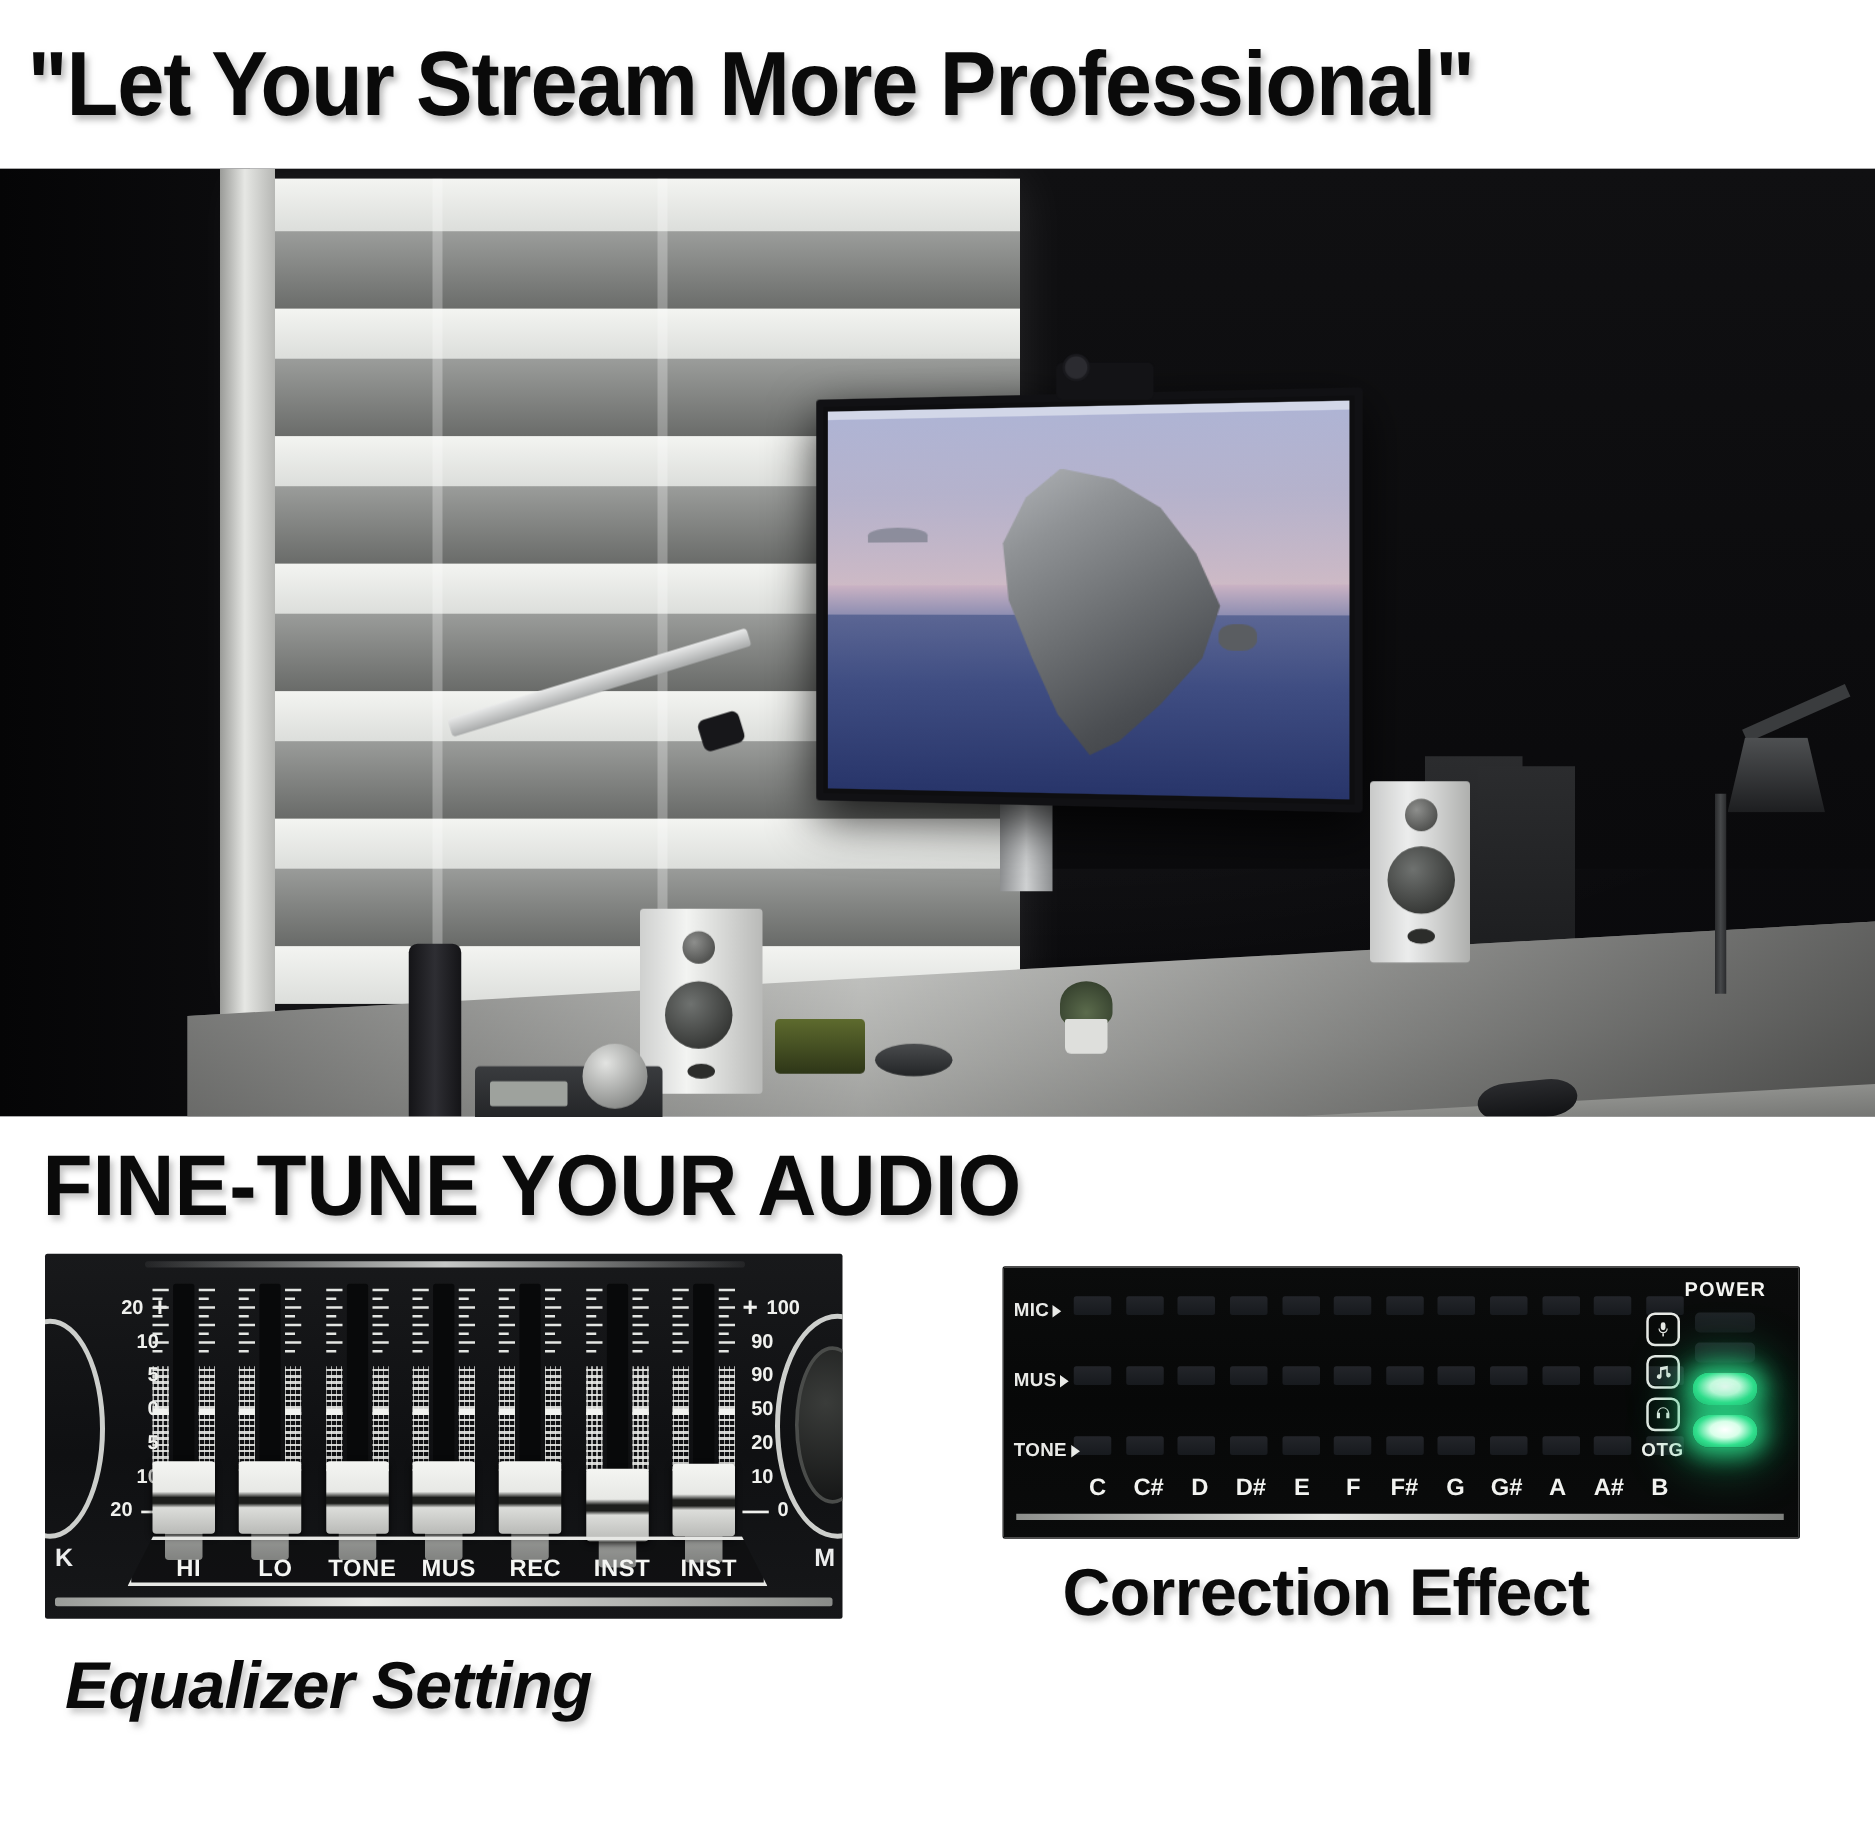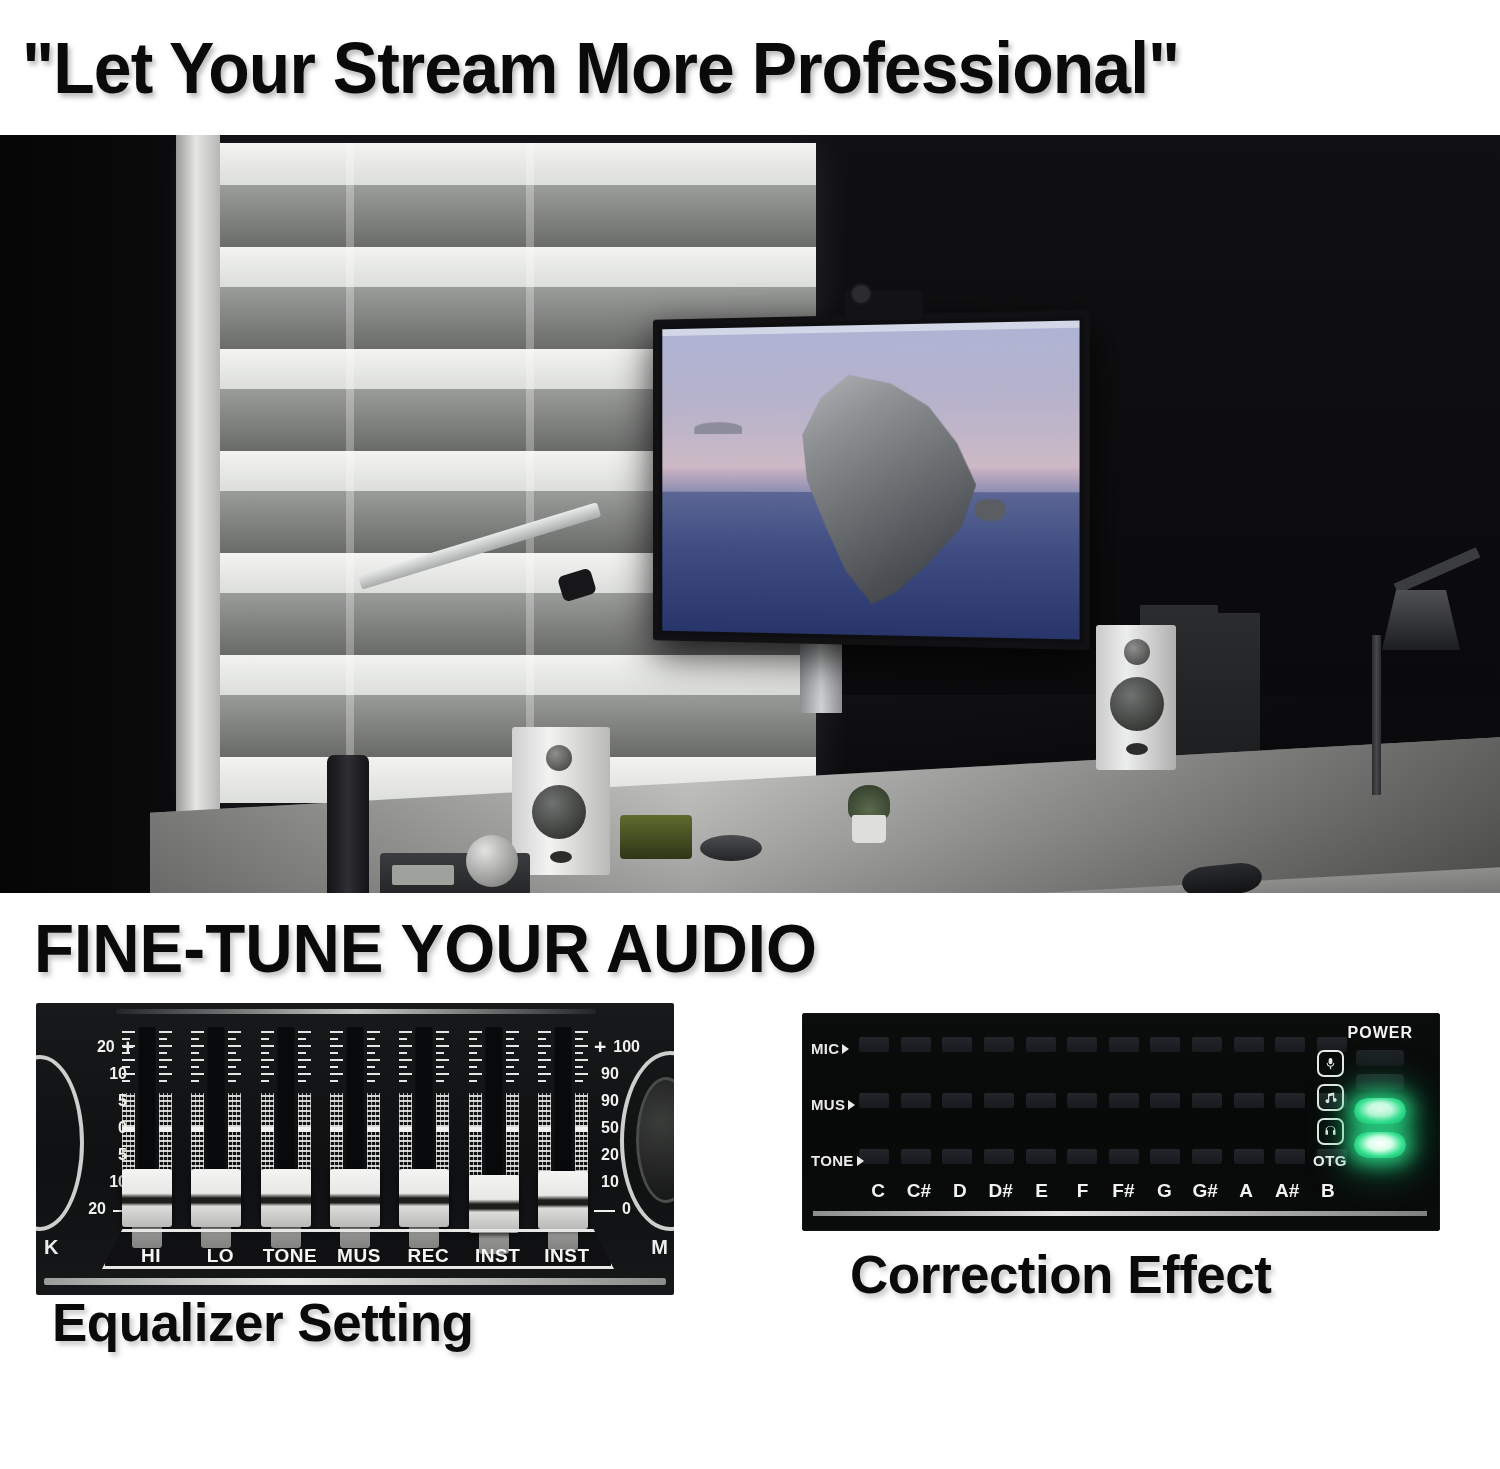--- a/index.html
+++ b/index.html
@@ -462,21 +462,21 @@
   }
 
   
   .caption {
     font-size: 53px; font-weight: bold;
     color: #0a0a0a;
     text-shadow: 3px 4px 5px rgba(150,150,150,0.5);
     line-height: 1.06;
     letter-spacing: -0.5px;
   }
-  .caption-eq { padding-left: 16px; }
+  .caption-eq { margin-top: 26px; padding-left: 16px; font-style: italic; }
   .caption-pitch { margin-top: 16px; padding-left: 48px; }
 </style>
 </head>
 <body>
 
 <div class="headline-band">
   <div class="headline">"Let Your Stream More Professional"</div>
 </div>
 
 <div class="hero">

